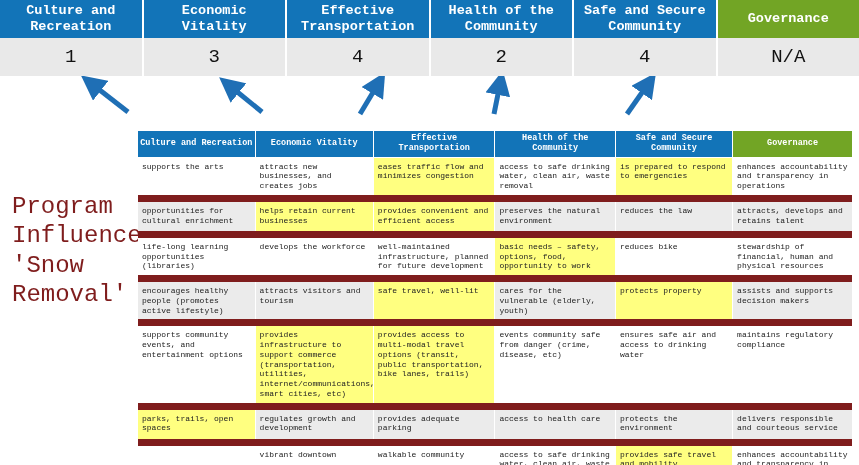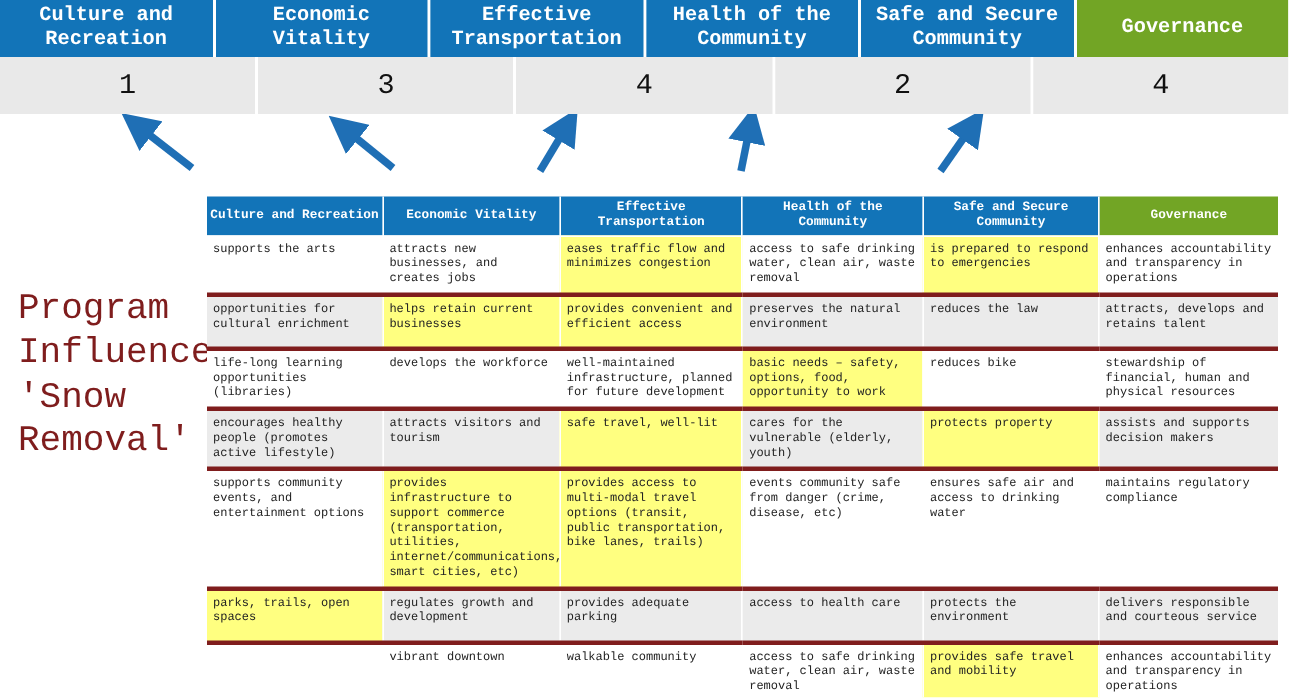--- a/index.html
+++ b/index.html
@@ -111,21 +111,21 @@
     height: 22px;
   }
   .matrix th.gov { background: #72a525; border-right: none; }
   .matrix td {
     font-size: 8px;
     color: #222222;
     vertical-align: top;
     padding: 4px 4px;
     line-height: 1.22;
     border-right: 1px solid #ffffff;
-    border-bottom: 3px solid #7f1d1d;
+    border-bottom: 7px solid #7f1d1d;
     background: #ffffff;
     height: 36px;
   }
   .matrix td:last-child { border-right: none; }
   .matrix tr.alt td { background: #ebebeb; }
   .matrix td.hl { background: #ffff80 !important; }
   .matrix td.blank { background: #ffffff !important; }
   .matrix tr.alt td.blank { background: #ebebeb !important; }
   .col-0 { width: 104px; }
   .col-1 { width: 105px; }
@@ -147,20 +147,21 @@
     <div class="top-cell">Safe and Secure Community</div>
     <div class="top-cell gov">Governance</div>
   </div>
 
   <div class="score-band">
     <div class="score-cell">1</div>
     <div class="score-cell">3</div>
     <div class="score-cell">4</div>
     <div class="score-cell">2</div>
     <div class="score-cell">4</div>
+    <div class="score-cell">N/A</div>
   </div>
 
   <div class="arrows">
     <svg width="859" height="54" viewBox="0 0 859 54" xmlns="http://www.w3.org/2000/svg">
       <defs>
         <marker id="ah" markerWidth="5" markerHeight="5" refX="2.2" refY="2.5" orient="auto">
           <path d="M0,0 L5,2.5 L0,5 z" fill="#1f6fb5"></path>
         </marker>
       </defs>
       <g stroke="#1f6fb5" stroke-width="5" fill="none" marker-end="url(#ah)">

